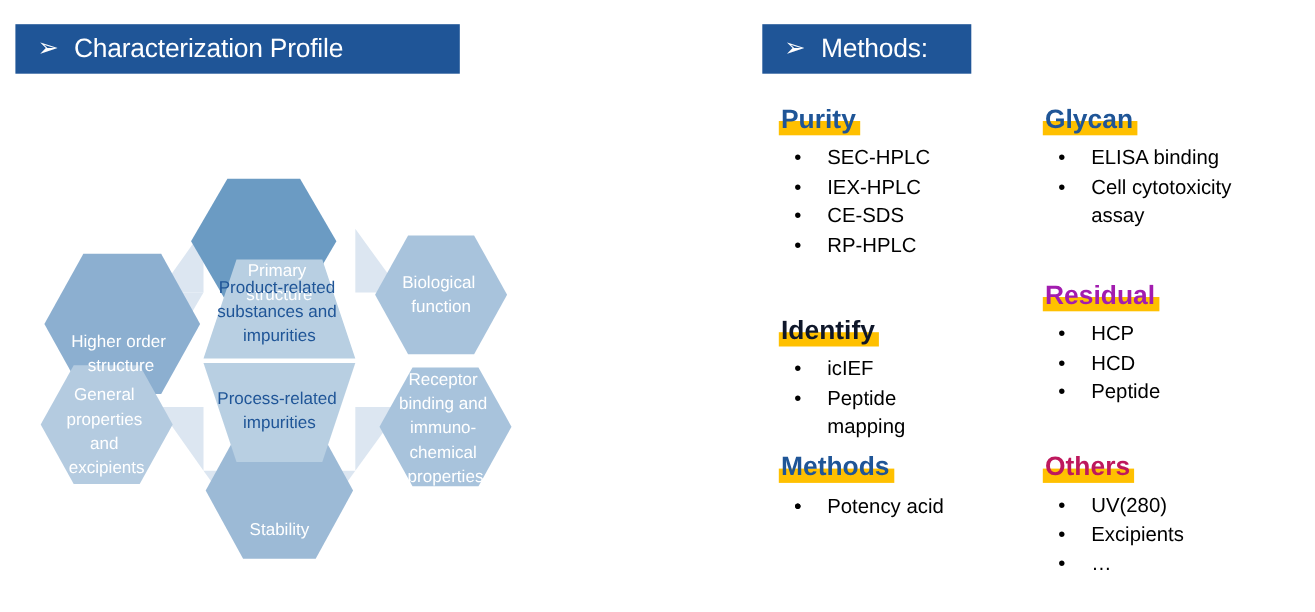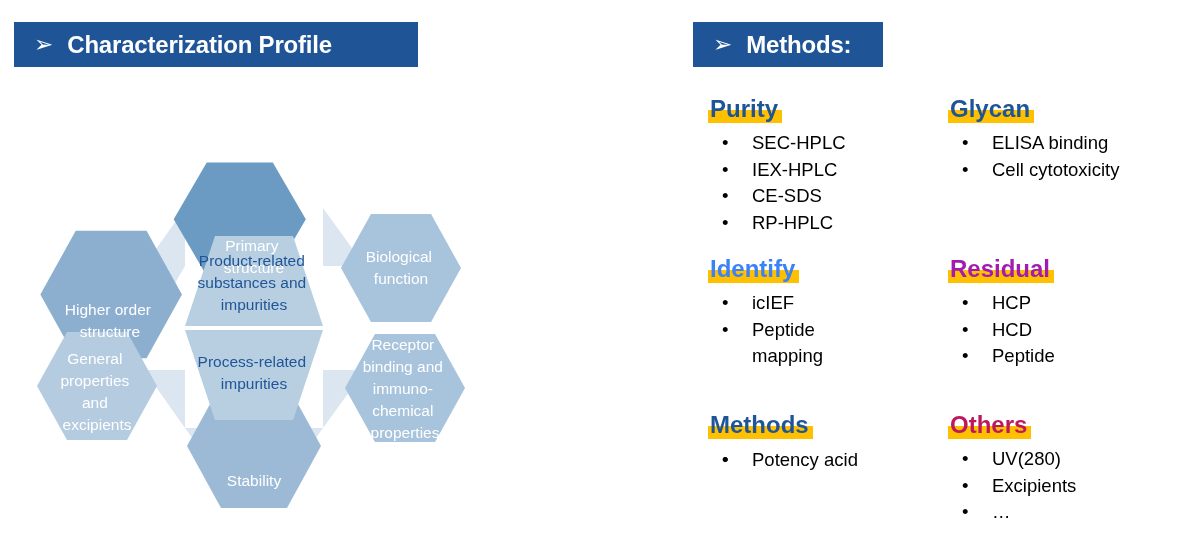--- a/index.html
+++ b/index.html
@@ -27,21 +27,21 @@
   .banner-arrow {
     color: #ffffff;
     font-size: 23px;
     line-height: 1;
     margin-right: 14px;
     font-family: "DejaVu Sans", sans-serif;
   }
   .banner-title {
     color: #ffffff;
     font-size: 24px;
-    font-weight: bold;
+    font-weight: normal;
     letter-spacing: -0.2px;
     white-space: nowrap;
     text-align: center;
   }
   #banner-characterization {
     left: 14px;  top: 22px;
     width: 404px; height: 45px;
     padding-left: 20px;
   }
   #banner-methods {
@@ -251,25 +251,26 @@
   </div>
 
   <div class="method-block" style="left:240px; top:0px;">
     <div class="method-heading" style="color: rgb(31, 85, 151);">
       <span class="hl" style="background: rgb(255, 192, 0);"></span>
       <span class="txt">Glycan</span>
     </div>
     <ul class="method-list">
       <li><span class="bullet">•</span><span>ELISA binding</span></li>
       <li><span class="bullet">•</span><span>Cell cytotoxicity</span></li>
+      <li><span>assay</span></li>
     </ul>
   </div>
 
   <div class="method-block" style="left:0px; top:160px;">
-    <div class="method-heading" style="color: #3b82f6;">
+    <div class="method-heading" style="color: #0f172a; margin-top: 32px;">
       <span class="hl" style="background: rgb(255, 192, 0);"></span>
       <span class="txt">Identify</span>
     </div>
     <ul class="method-list">
       <li><span class="bullet">•</span><span>icIEF</span></li>
       <li><span class="bullet">•</span><span>Peptide</span></li>
       <li><span>mapping</span></li>
     </ul>
   </div>
 

